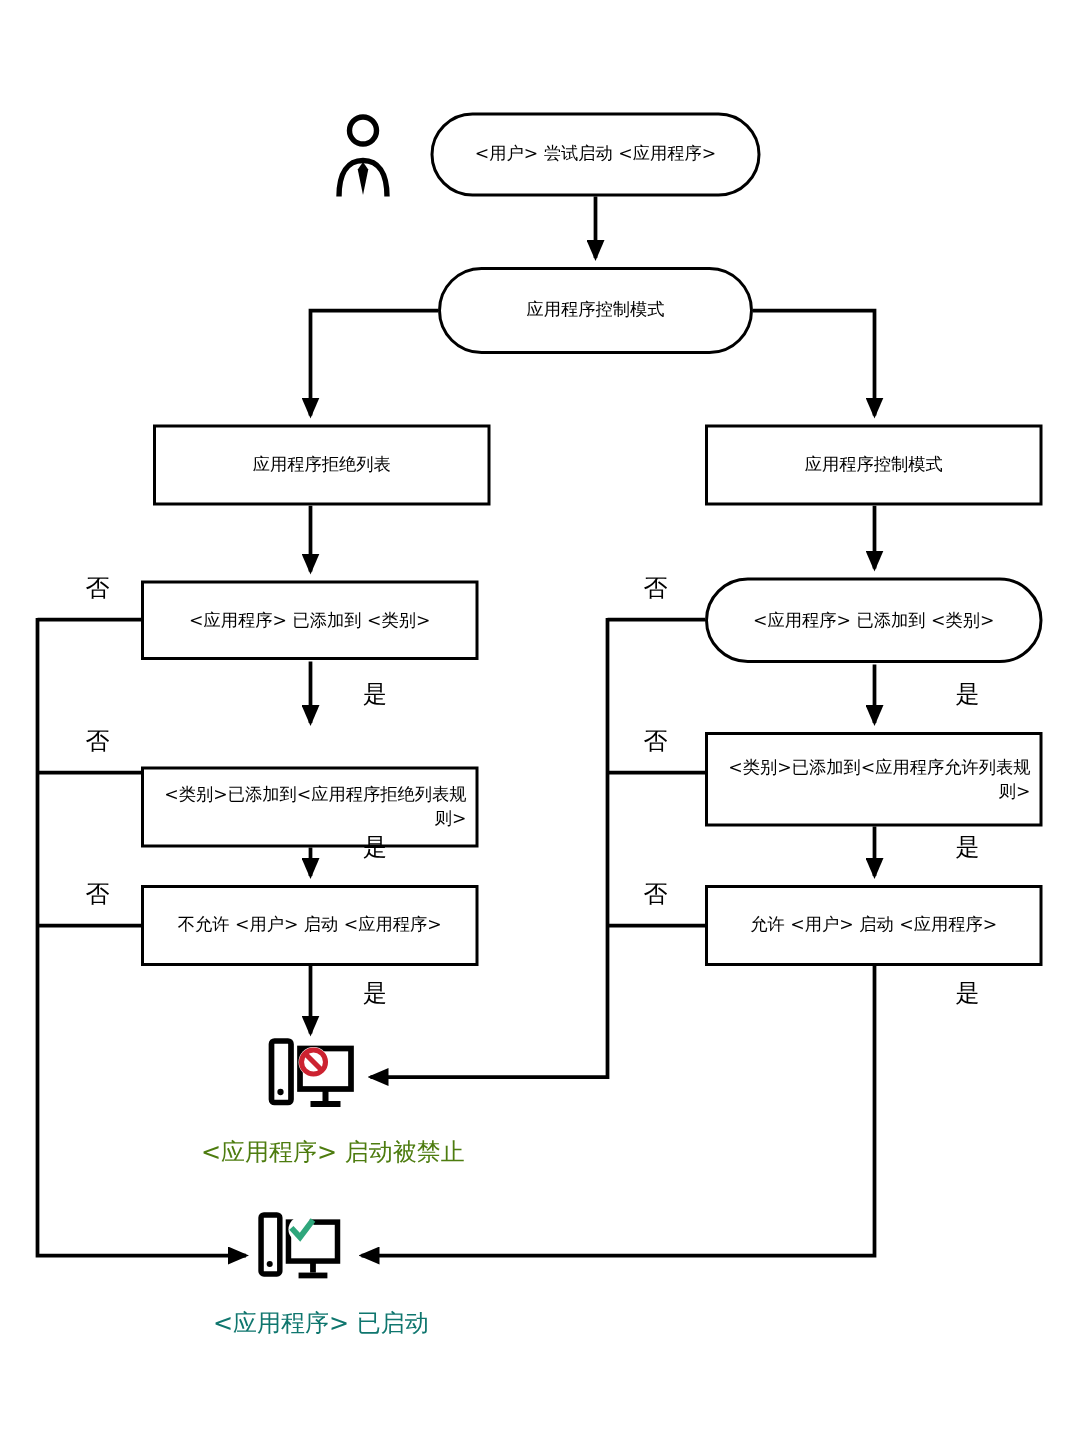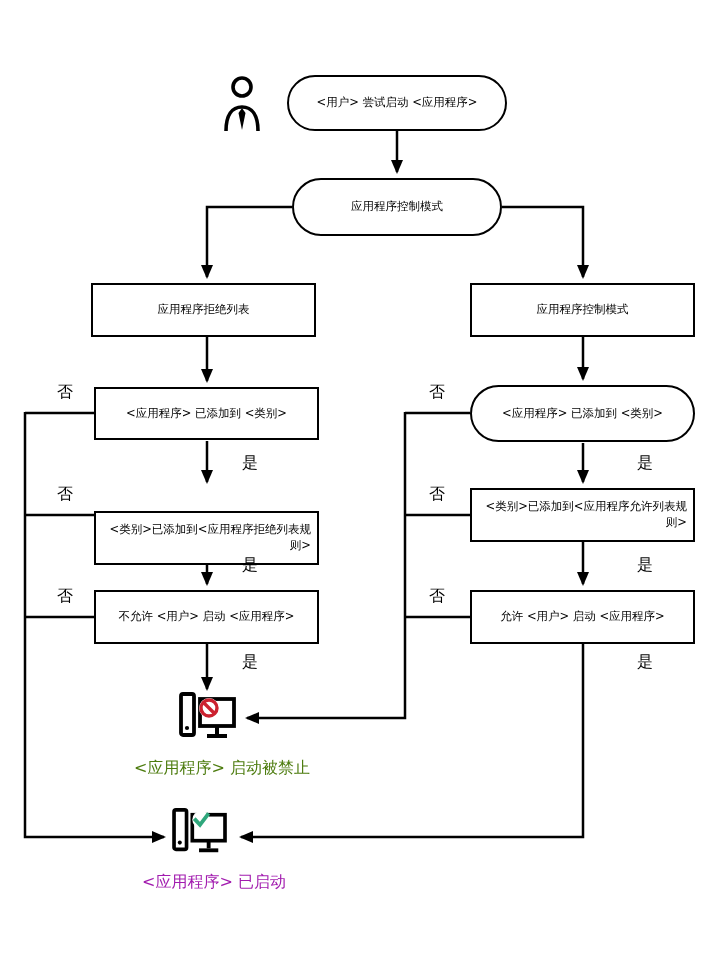--- a/index.html
+++ b/index.html
@@ -6,21 +6,21 @@
   .stage{position:relative;width:720px;height:960px;background:#fff;
          font-family:"DejaVu Sans","Liberation Sans",sans-serif;color:#000;overflow:hidden;}
   .wires{position:absolute;left:0;top:0;width:720px;height:960px;}
   .node{position:absolute;border:2.5px solid #000;background:#fff;box-sizing:border-box;
         display:flex;align-items:center;justify-content:center;text-align:right;
         font-size:11.5px;line-height:1.35;padding:3px 6px;}
   .stadium{border-radius:30px;}
   .lbl{position:absolute;font-size:16px;width:34px;text-align:center;}
   .caption{position:absolute;font-size:16px;white-space:nowrap;}
   .cap-blocked{color:#4d7c0f;}
-  .cap-started{color:#a21caf;}
+  .cap-started{color:#0f766e;}
   .icon{position:absolute;}
 </style>
 </head>
 <body>
 
 <div class="stage">
 
   <svg class="wires" viewBox="0 0 720 960" fill="none" stroke="#000" stroke-width="2.5">
     <defs>
       <marker id="arr" markerUnits="userSpaceOnUse" markerWidth="14" markerHeight="12" refX="12" refY="6" orient="auto">
@@ -51,31 +51,31 @@
   <svg class="icon" style="left:222px;top:76px" width="40" height="56" viewBox="0 0 40 56">
     <circle cx="20" cy="11" r="9" fill="none" stroke="#000" stroke-width="3.6"></circle>
     <path d="M4 55 C4 39 10 31 20 31 C30 31 36 39 36 55" fill="none" stroke="#000" stroke-width="3.6"></path>
     <polygon points="20,32 23.5,37 20,54 16.5,37" fill="#000"></polygon>
   </svg>
 
   <div class="node stadium" style="left:287px;top:75px;width:220px;height:56px">&lt;用户&gt; 尝试启动 &lt;应用程序&gt;</div>
 
   <div class="node stadium" style="left:292px;top:178px;width:210px;height:58px">应用程序控制模式</div>
 
-  <div class="node" style="left:91px;top:283px;width:225px;height:54px">应用程序拒绝列表</div>
+  <div class="node" style="left:102px;top:283px;width:225px;height:54px">应用程序拒绝列表</div>
 
   <div class="node" style="left:470px;top:283px;width:225px;height:54px">应用程序控制模式</div>
 
   <div class="node" style="left:94px;top:387px;width:225px;height:53px">&lt;应用程序&gt; 已添加到 &lt;类别&gt;</div>
 
   <div class="node stadium" style="left:470px;top:385px;width:225px;height:57px">&lt;应用程序&gt; 已添加到 &lt;类别&gt;</div>
 
   <div class="node" style="left:94px;top:511px;width:225px;height:54px">&lt;类别&gt;已添加到&lt;应用程序拒绝列表规则&gt;</div>
 
-  <div class="node" style="left:470px;top:488px;width:225px;height:54px">&lt;类别&gt;已添加到&lt;应用程序允许列表规则&gt;</div>
+  <div class="node" style="left:470px;top:488px;width:225px;height:63px">&lt;类别&gt;已添加到&lt;应用程序允许列表规则&gt;</div>
 
   <div class="node" style="left:94px;top:590px;width:225px;height:54px">不允许 &lt;用户&gt; 启动 &lt;应用程序&gt;</div>
 
   <div class="node" style="left:470px;top:590px;width:225px;height:54px">允许 &lt;用户&gt; 启动 &lt;应用程序&gt;</div>
 
   <span class="lbl" style="left:48px;top:382px">否</span>
   <span class="lbl" style="left:48px;top:484px">否</span>
   <span class="lbl" style="left:48px;top:586px">否</span>
   <span class="lbl" style="left:420px;top:382px">否</span>
   <span class="lbl" style="left:420px;top:484px">否</span>

